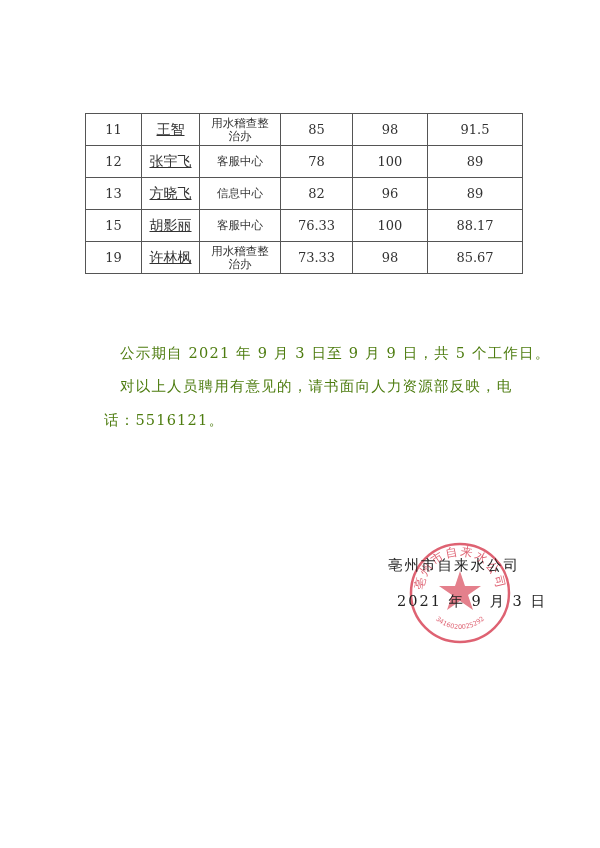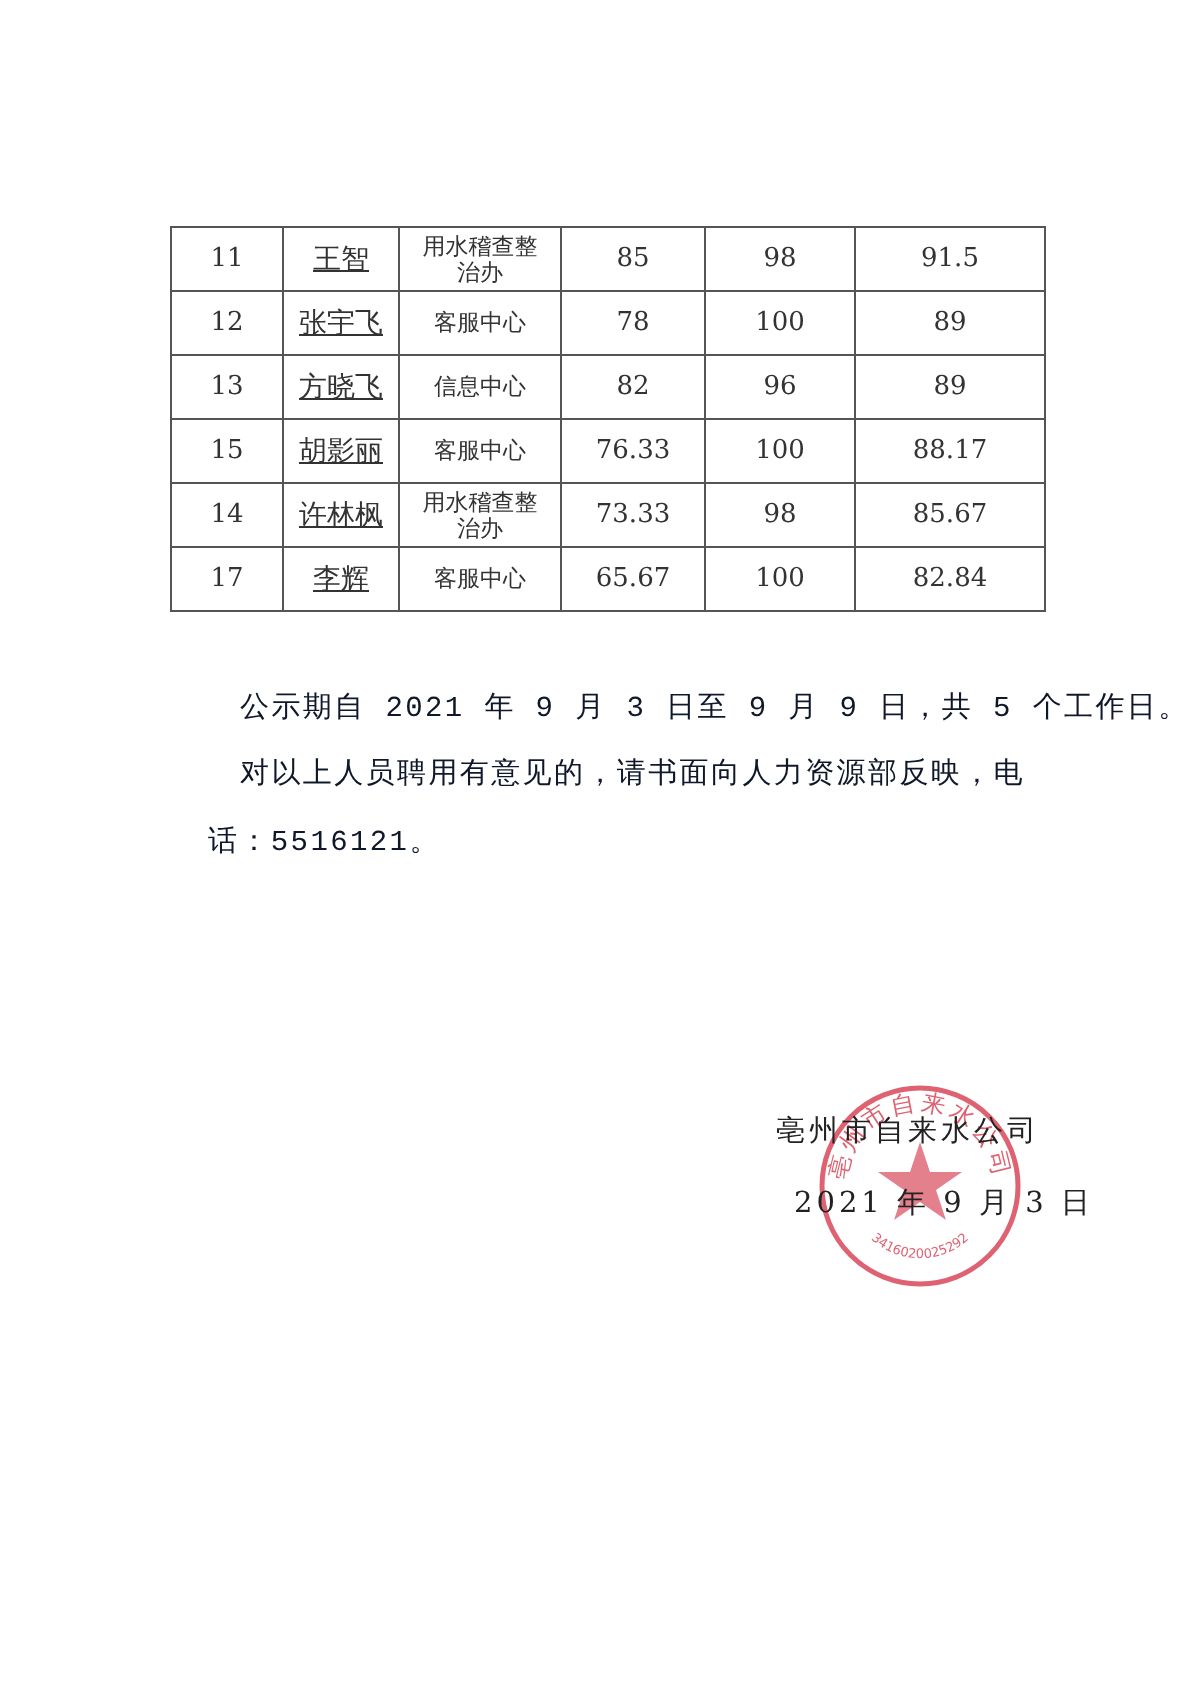--- a/index.html
+++ b/index.html
@@ -4,21 +4,21 @@
 <style>
   html, body { margin: 0; padding: 0; background: #ffffff; }
   body { width: 600px; height: 848px; position: relative; overflow: hidden;
          font-family: "DejaVu Serif", "Liberation Serif", serif; color: #333; }
   table.scores { position: absolute; left: 85px; top: 65px; border-collapse: collapse;
                  table-layout: fixed; width: 437px; margin-top: 48px; }
   table.scores td { border: 1px solid #555; text-align: center; vertical-align: middle;
                     height: 31px; padding: 0; font-size: 13px; color: #333; }
   table.scores td.dept { font-size: 11.5px; line-height: 13px; }
   table.scores td.name { font-size: 14px; text-decoration: underline; }
-  .para { position: absolute; font-size: 14.5px; letter-spacing: 1.2px; color: #0f172a; white-space: nowrap; font-family: Liberation Mono, monospace; }
+  .para { position: absolute; font-size: 14.5px; letter-spacing: 1.2px; color: #4d7c0f; white-space: nowrap; }
   .sign { position: absolute; font-size: 14.5px; letter-spacing: 2px; color: #222; white-space: nowrap; z-index: 2; }
   .seal { position: absolute; left: 408px; top: 541px; width: 104px; height: 104px; z-index: 1; opacity: 0.85; }
 </style>
 </head>
 <body>
 
 <table class="scores">
   <colgroup>
     <col style="width:56px">
       <col style="width:58px">
@@ -54,34 +54,26 @@
       </tr>
       <tr>
         <td>15</td>
         <td class="name">胡影丽</td>
         <td class="dept">客服中心</td>
         <td>76.33</td>
         <td>100</td>
         <td>88.17</td>
       </tr>
       <tr>
-        <td>14</td>
+        <td>19</td>
         <td class="name">许林枫</td>
         <td class="dept">用水稽查整<br>治办</td>
         <td>73.33</td>
         <td>98</td>
         <td>85.67</td>
-      </tr>
-      <tr>
-        <td>17</td>
-        <td class="name">李辉</td>
-        <td class="dept">客服中心</td>
-        <td>65.67</td>
-        <td>100</td>
-        <td>82.84</td>
       </tr>
     </tbody>
 </table>
 
 <div class="para" style="left:120px; top:344px;">公示期自 2021 年 9 月 3 日至 9 月 9 日，共 5 个工作日。</div>
 <div class="para" style="left:120px; top:377px;text-align:right;">对以上人员聘用有意见的，请书面向人力资源部反映，电</div>
 <div class="para" style="left:104px; top:411px;">话：5516121。</div>
 
 <svg class="seal" viewBox="0 0 104 104">
   <circle cx="52" cy="52" r="49" fill="none" stroke="#d9475a" stroke-width="2.5"></circle>

